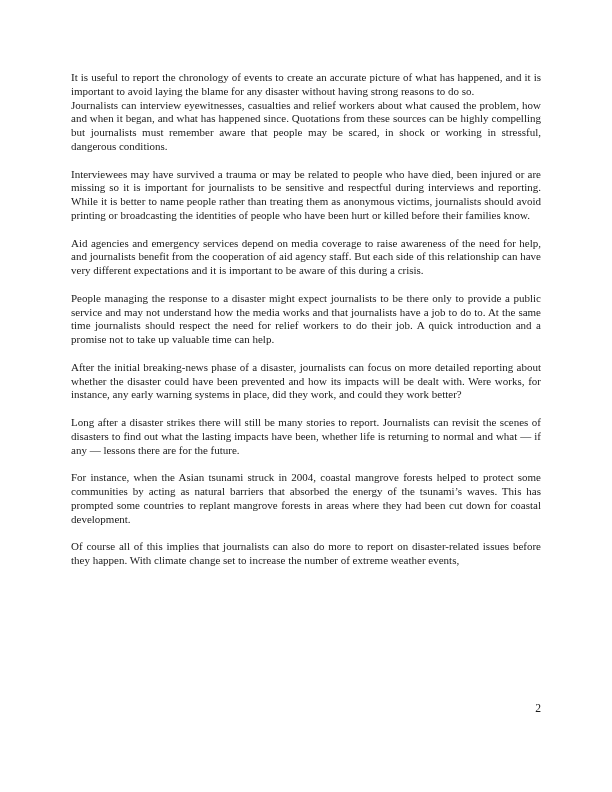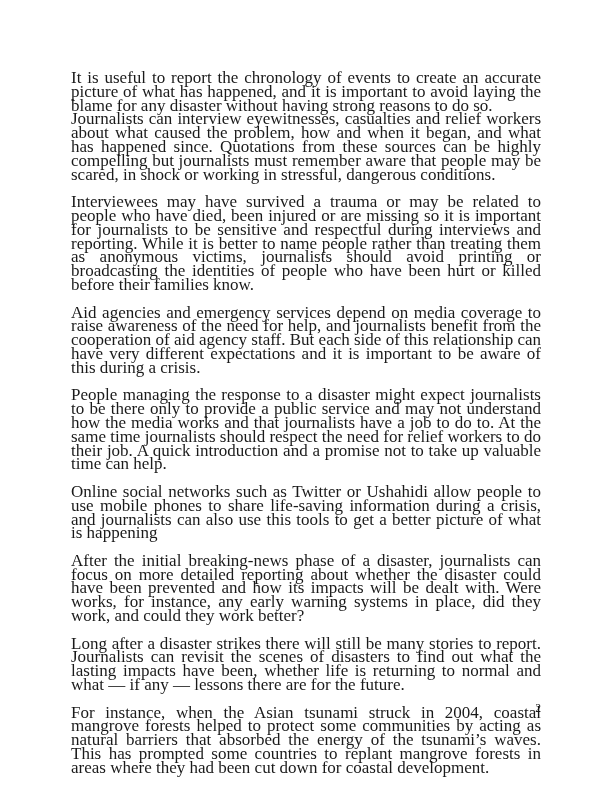--- a/index.html
+++ b/index.html
@@ -14,21 +14,21 @@
     background: #ffffff;
     overflow: hidden;
     font-family: "Liberation Serif", "DejaVu Serif", serif;
     color: #1a1a1a;
   }
   .content {
     position: absolute;
     left: 71px;
     top: 71px;
     width: 470px;
-    font-size: 17px;
+    font-size: 11px;
     line-height: 13.8px;
     text-align: justify;
   }
   .para {
     margin: 13.8px 0 0 0;
     padding: 0;
   }
   .para.first,
   .para.no-gap {
     margin-top: 0;
@@ -46,19 +46,19 @@
 </head>
 <body>
 
 <div class="page">
   <div class="content">
     <p class="para first">It is useful to report the chronology of events to create an accurate picture of what has happened, and it is important to avoid laying the blame for any disaster without having strong reasons to do so.</p>
     <p class="para no-gap">Journalists can interview eyewitnesses, casualties and relief workers about what caused the problem, how and when it began, and what has happened since. Quotations from these sources can be highly compelling but journalists must remember aware that people may be scared, in shock or working in stressful, dangerous conditions.</p>
     <p class="para">Interviewees may have survived a trauma or may be related to people who have died, been injured or are missing so it is important for journalists to be sensitive and respectful during interviews and reporting. While it is better to name people rather than treating them as anonymous victims, journalists should avoid printing or broadcasting the identities of people who have been hurt or killed before their families know.</p>
     <p class="para">Aid agencies and emergency services depend on media coverage to raise awareness of the need for help, and journalists benefit from the cooperation of aid agency staff. But each side of this relationship can have very different expectations and it is important to be aware of this during a crisis.</p>
     <p class="para">People managing the response to a disaster might expect journalists to be there only to provide a public service and may not understand how the media works and that journalists have a job to do to. At the same time journalists should respect the need for relief workers to do their job. A quick introduction and a promise not to take up valuable time can help.</p>
-    <p class="para">Online social networks such as Twitter or Ushahidi allow people to use mobile phones to share life-saving information during a crisis, and journalists can also use this tools to get a better picture of what is happening</p>
     <p class="para">After the initial breaking-news phase of a disaster, journalists can focus on more detailed reporting about whether the disaster could have been prevented and how its impacts will be dealt with. Were works, for instance, any early warning systems in place, did they work, and could they work better?</p>
     <p class="para">Long after a disaster strikes there will still be many stories to report. Journalists can revisit the scenes of disasters to find out what the lasting impacts have been, whether life is returning to normal and what — if any — lessons there are for the future.</p>
     <p class="para">For instance, when the Asian tsunami struck in 2004, coastal mangrove forests helped to protect some communities by acting as natural barriers that absorbed the energy of the tsunami’s waves. This has prompted some countries to replant mangrove forests in areas where they had been cut down for coastal development.</p>
+    <p class="para">Of course all of this implies that journalists can also do more to report on disaster-related issues before they happen. With climate change set to increase the number of extreme weather events,</p>
   </div>
   <div class="footer">2</div>
 </div>
 
 </body></html>

